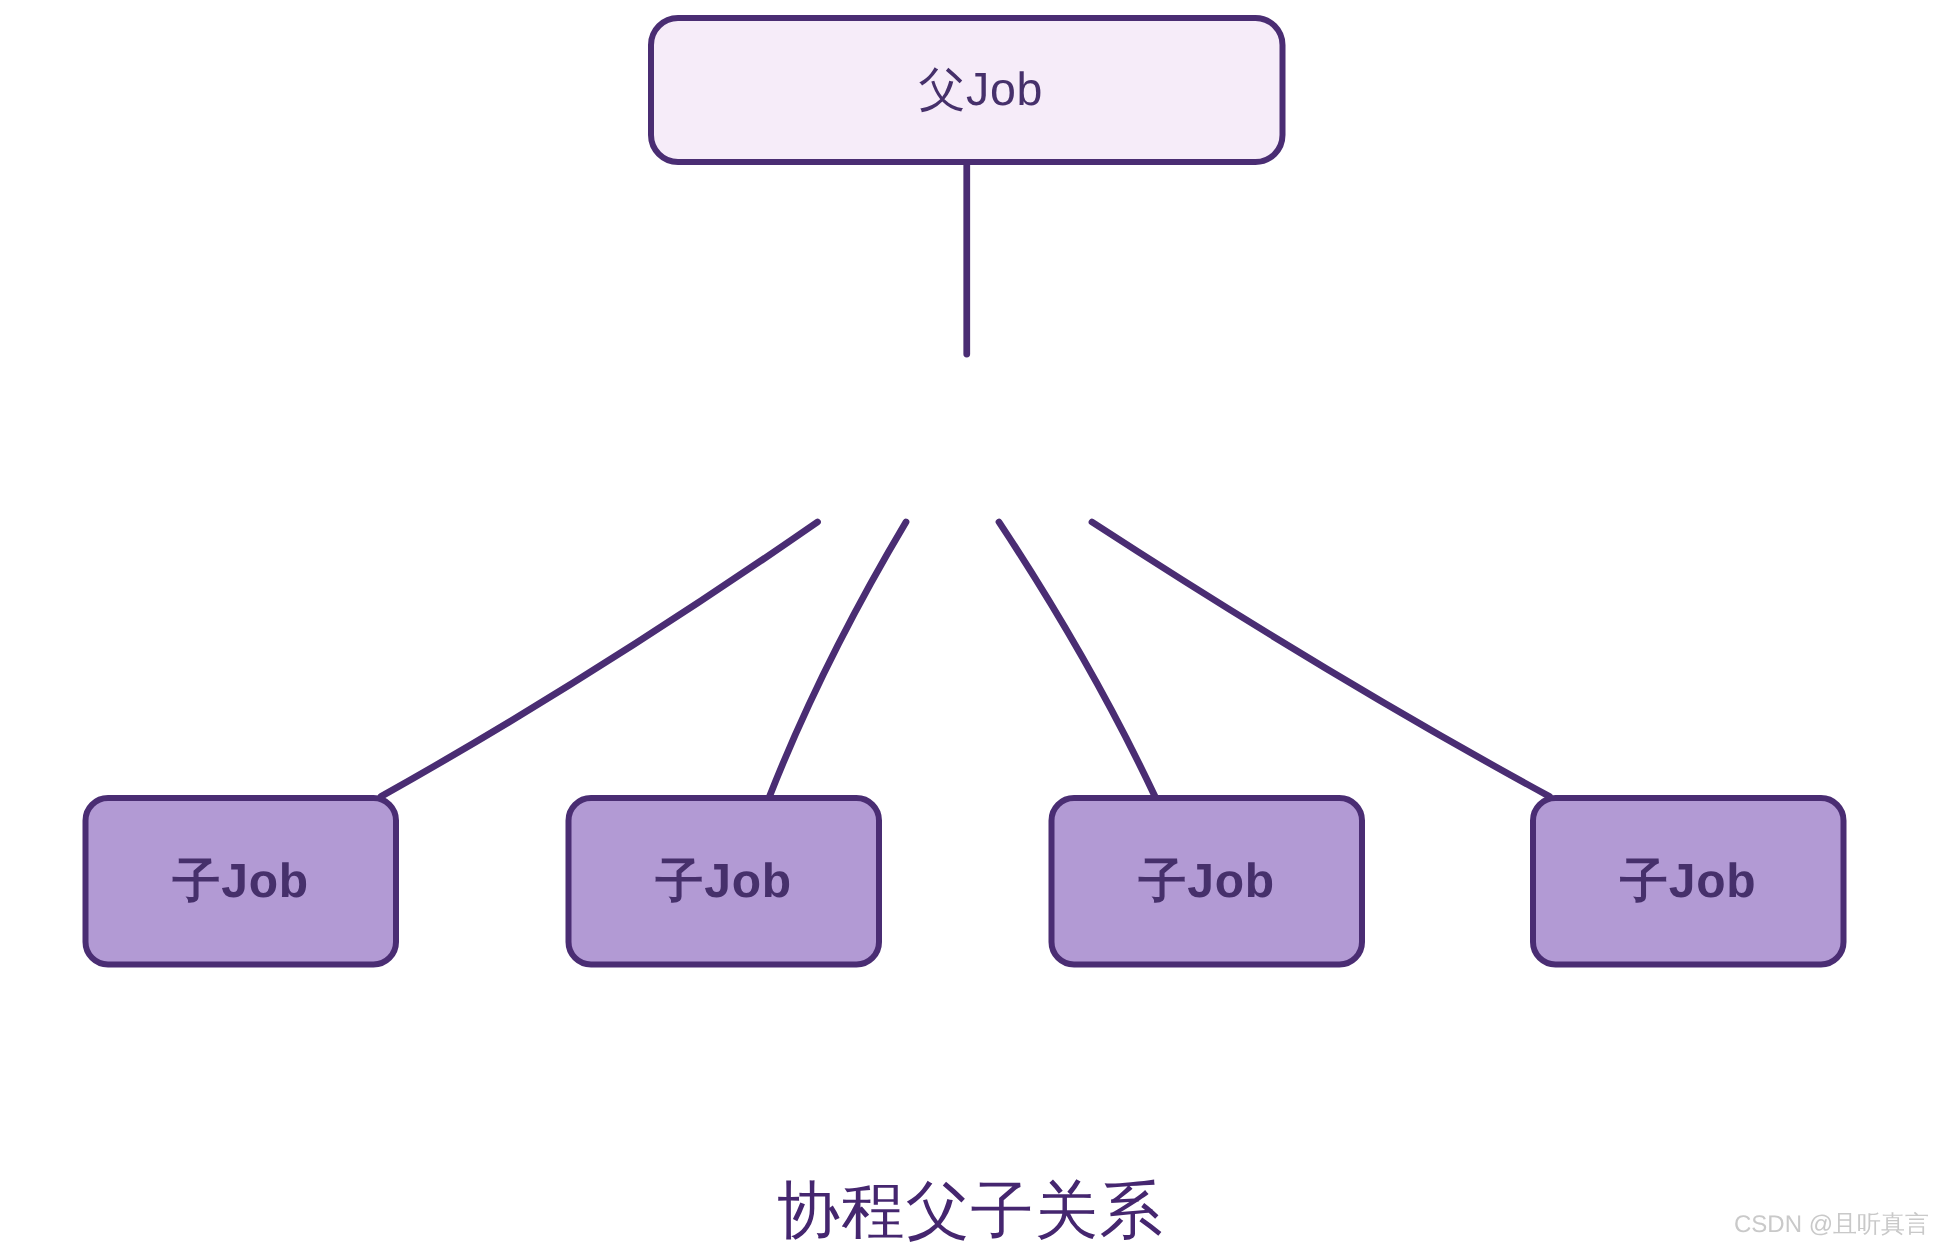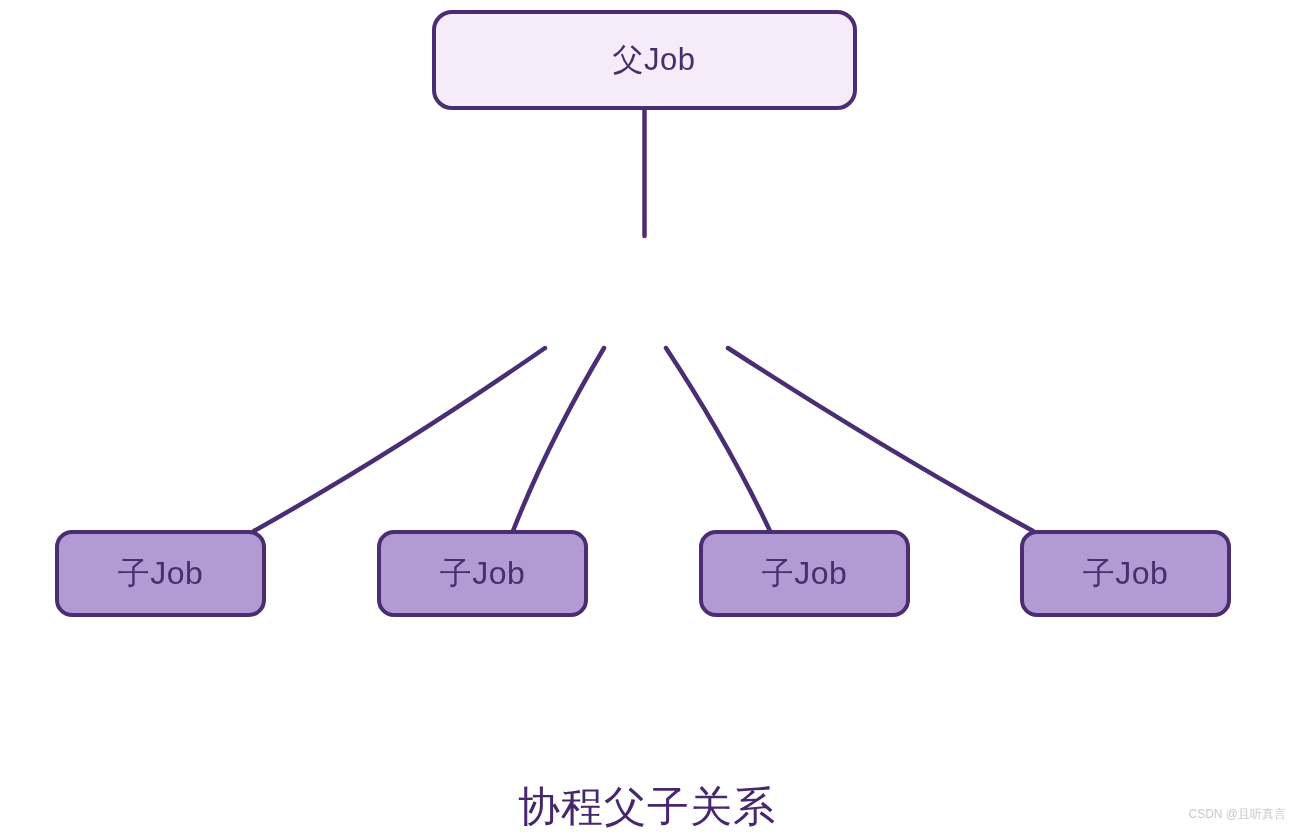--- a/index.html
+++ b/index.html
@@ -35,43 +35,44 @@
     background:var(--parent-fill);
     border-radius:20px;
     padding-left:19px;
   }
   .node-middle{
     left:433px;top:235px;width:422px;height:112px;
     background:var(--middle-fill);
     border-radius:20px;
   }
   .node-child{
-    top:530px;width:211px;height:87px;
+    top:530px;width:211px;height:115px;
     background:var(--child-fill);
     border-radius:17px;
     border-width:4.5px;
     font-size:32px;
+    font-weight:bold;
   }
   .child-1{left:55px;}
   .child-2{left:377px;}
   .child-3{left:699px;}
   .child-4{left:1020px;}
   .diagram-title{
     position:absolute;
     left:0;top:779px;width:1294px;
     text-align:center;
     font-size:42px;
     font-weight:500;
     color:var(--title-color);
     letter-spacing:1px;
   }
   .watermark{
     position:absolute;
     right:8px;top:806px;
-    font-size:12px;
+    font-size:16px;
     color:var(--watermark-color);
   }
 </style>
 </head>
 <body>
 
 <div class="stage">
 
   <svg class="edges" viewBox="0 0 1294 836" xmlns="http://www.w3.org/2000/svg" aria-hidden="true">
     <path d="M644.5 110 L644.5 236"></path>

